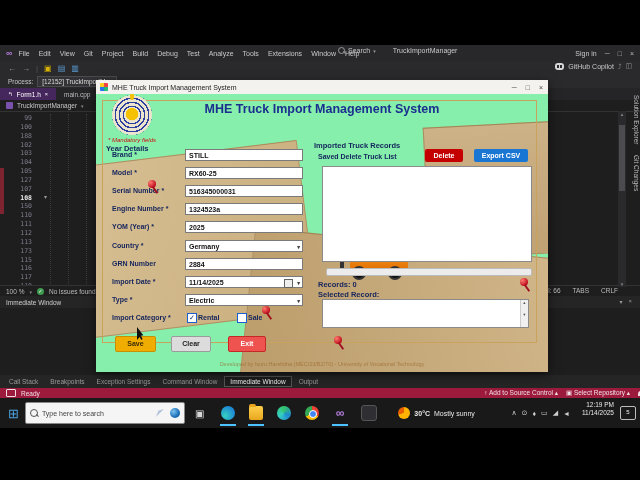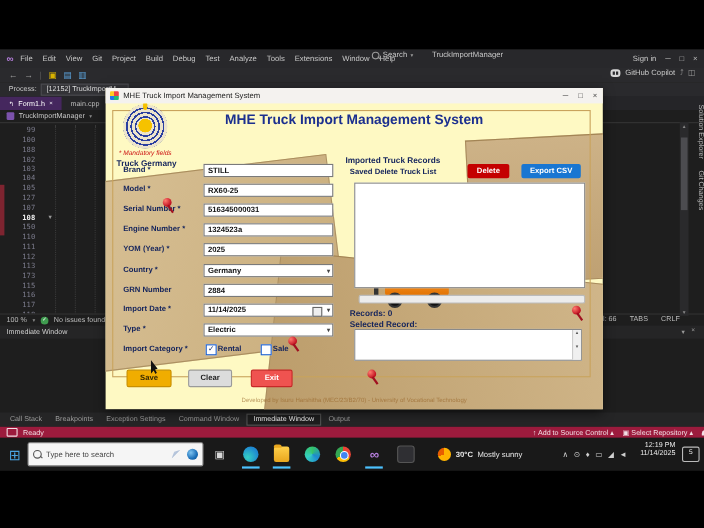--- a/index.html
+++ b/index.html
@@ -70,21 +70,21 @@
   .ic-chrome{background:conic-gradient(#ea4335 0 33%,#fbbc05 0 66%,#34a853 0 100%);border-radius:50%;}
   .ic-chrome::after{content:"";position:absolute;left:4px;top:4px;width:6px;height:6px;background:#4285f4;border:1px solid #fff;border-radius:50%;}
   .ic-vs{color:#b57edc;font-size:12px;line-height:14px;text-align:center;font-weight:bold;}
   .ic-dark{background:#2f2f33;border:1px solid #555;}
   .weather{display:flex;align-items:center;gap:4px;margin-left:14px;color:#e8e8e8;font-size:7px;}
   .sunpie{width:12px;height:12px;border-radius:50%;background:conic-gradient(#ffb300 0 70%,#e85d00 0 100%);}
   .tray{position:absolute;right:70px;top:398px;height:30px;display:flex;align-items:center;gap:5px;color:#cfcfcf;font-size:7px;}
   .clock{position:absolute;right:26px;top:401px;text-align:right;color:#e8e8e8;font-size:6.5px;line-height:8px;}
   .notif{position:absolute;right:4px;top:406px;width:14px;height:12px;border:1px solid #bbb;border-radius:2px;color:#eee;font-size:6px;text-align:center;line-height:11px;}
   
-  #dlg{position:absolute;left:96px;top:80px;width:452px;height:292px;background:#fef9c3;box-shadow:0 3px 10px rgba(0,0,0,.55);}
+  #dlg{position:absolute;left:96px;top:80px;width:452px;height:292px;background:#86efac;box-shadow:0 3px 10px rgba(0,0,0,.55);}
   .dlg-title{position:absolute;left:0;top:0;width:452px;height:14px;background:#f4f2ef;display:flex;align-items:center;gap:4px;padding-left:4px;font-size:7px;color:#222;box-sizing:border-box;}
   .appic{width:8px;height:8px;background:conic-gradient(#e44 0 25%,#2b7 0 50%,#27e 0 75%,#fc2 0 100%);border-radius:1px;}
   .dlg-btns{position:absolute;right:5px;top:0;height:14px;display:flex;gap:9px;align-items:center;color:#444;font-size:7px;}
   .dlg-body{position:absolute;left:0;top:14px;width:452px;height:278px;overflow:hidden;}
   .decor{position:absolute;}
   .bx{border:1px solid rgba(140,110,60,.55);}
   .goldframe{position:absolute;left:6px;top:6px;width:433px;height:241px;border:1px solid #c9a35c;}
   .hdr{position:absolute;left:0;top:8px;width:452px;text-align:center;font-size:12.5px;font-weight:bold;color:#1b2f8f;}
   .logo{position:absolute;left:16px;top:1px;width:40px;height:40px;border-radius:50%;
         background:radial-gradient(circle at 50% 48%,#f6c200 0 21%,rgba(0,0,0,0) 22%),
@@ -306,21 +306,21 @@
         <div class="fk-w1"></div>
           <div class="fk-w2"></div>
       </div>
 
       <div class="goldframe"></div>
 
       <div class="hdr">MHE Truck Import Management System</div>
       <div class="logo"></div>
       <div class="flame"></div>
       <div class="mand">* Mandatory fields</div>
-      <div class="sect" style="position:absolute;left:10px;top:50px;">Truck Germany</div>
+      <div class="sect" style="position:absolute;left:10px;top:50px;">Year Details</div>
 
       <div class="row" style="top:55px;">
         <span class="flabel">Brand *</span>
         <span class="finput">STILL</span>
       </div>
       <div class="row" style="top:73px;">
         <span class="flabel">Model *</span>
         <span class="finput">RX60-25</span>
       </div>
       <div class="row" style="top:91px;">

